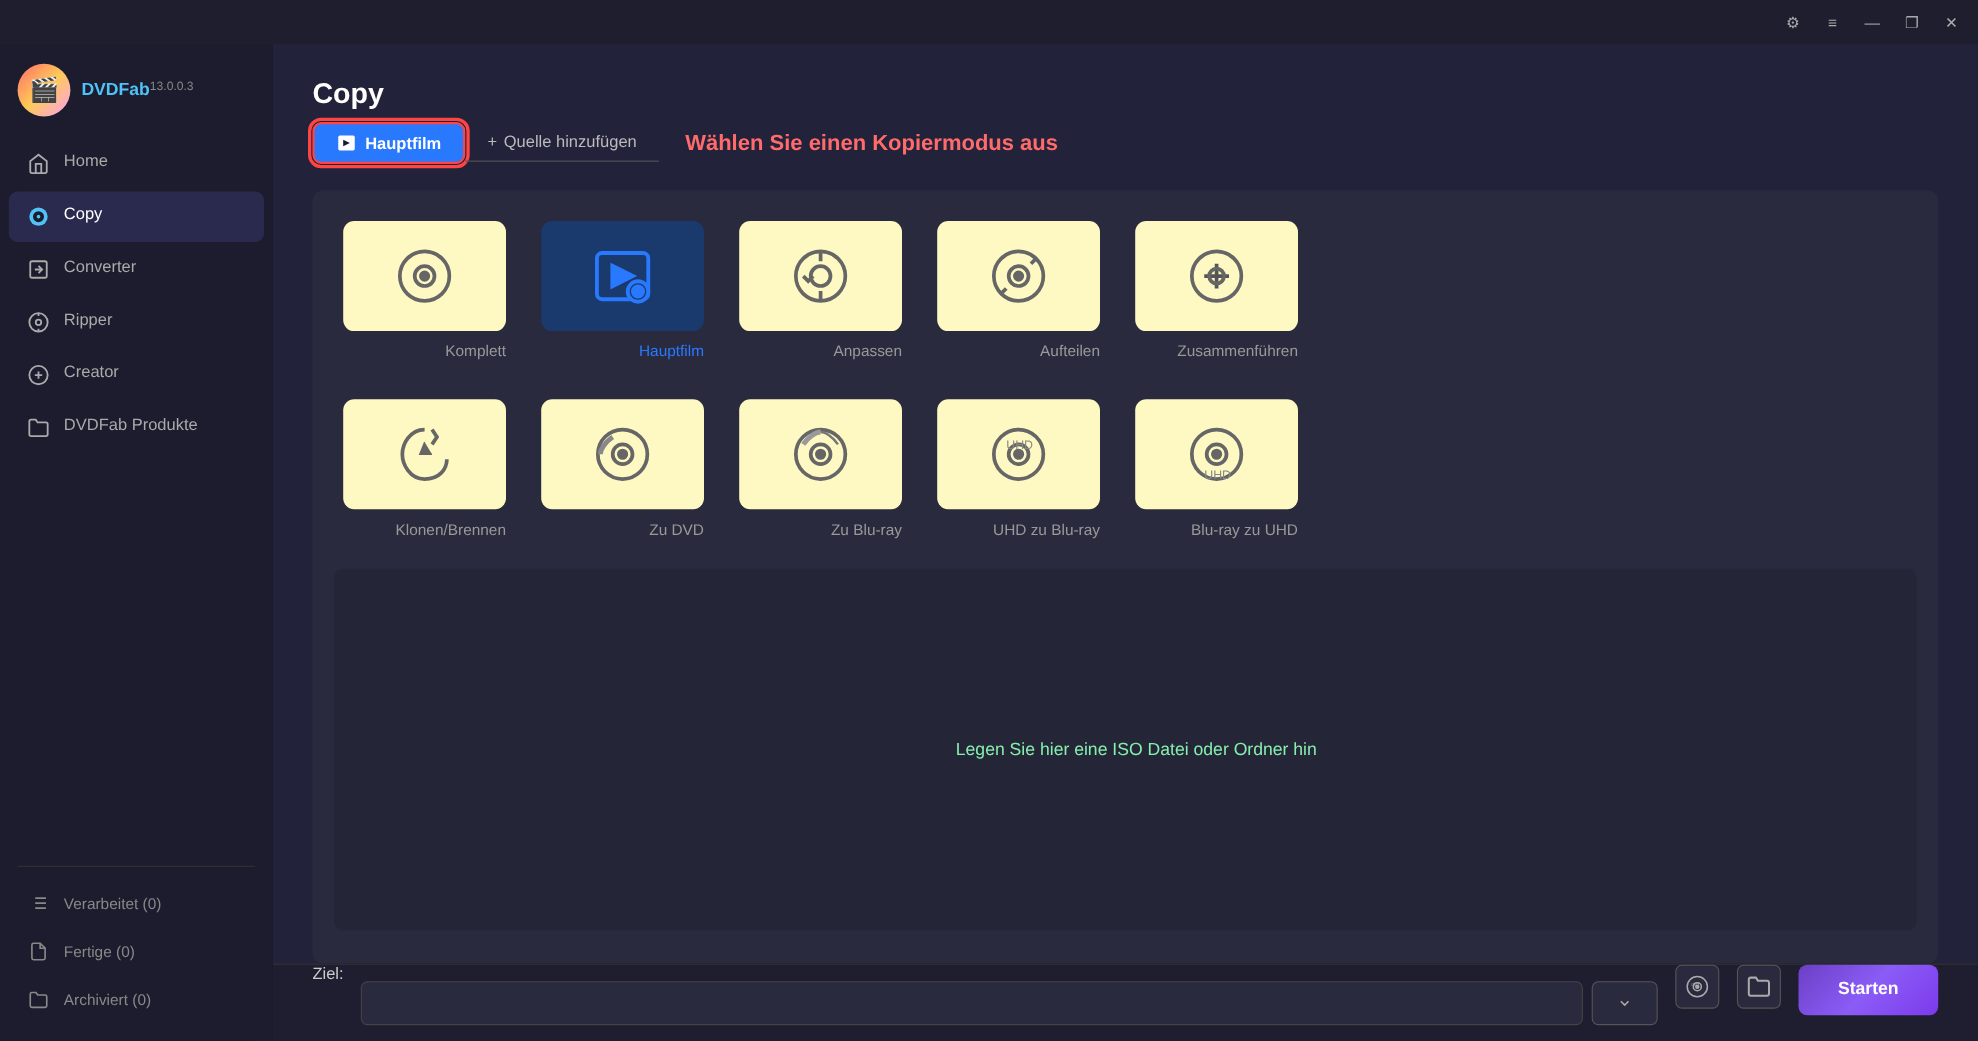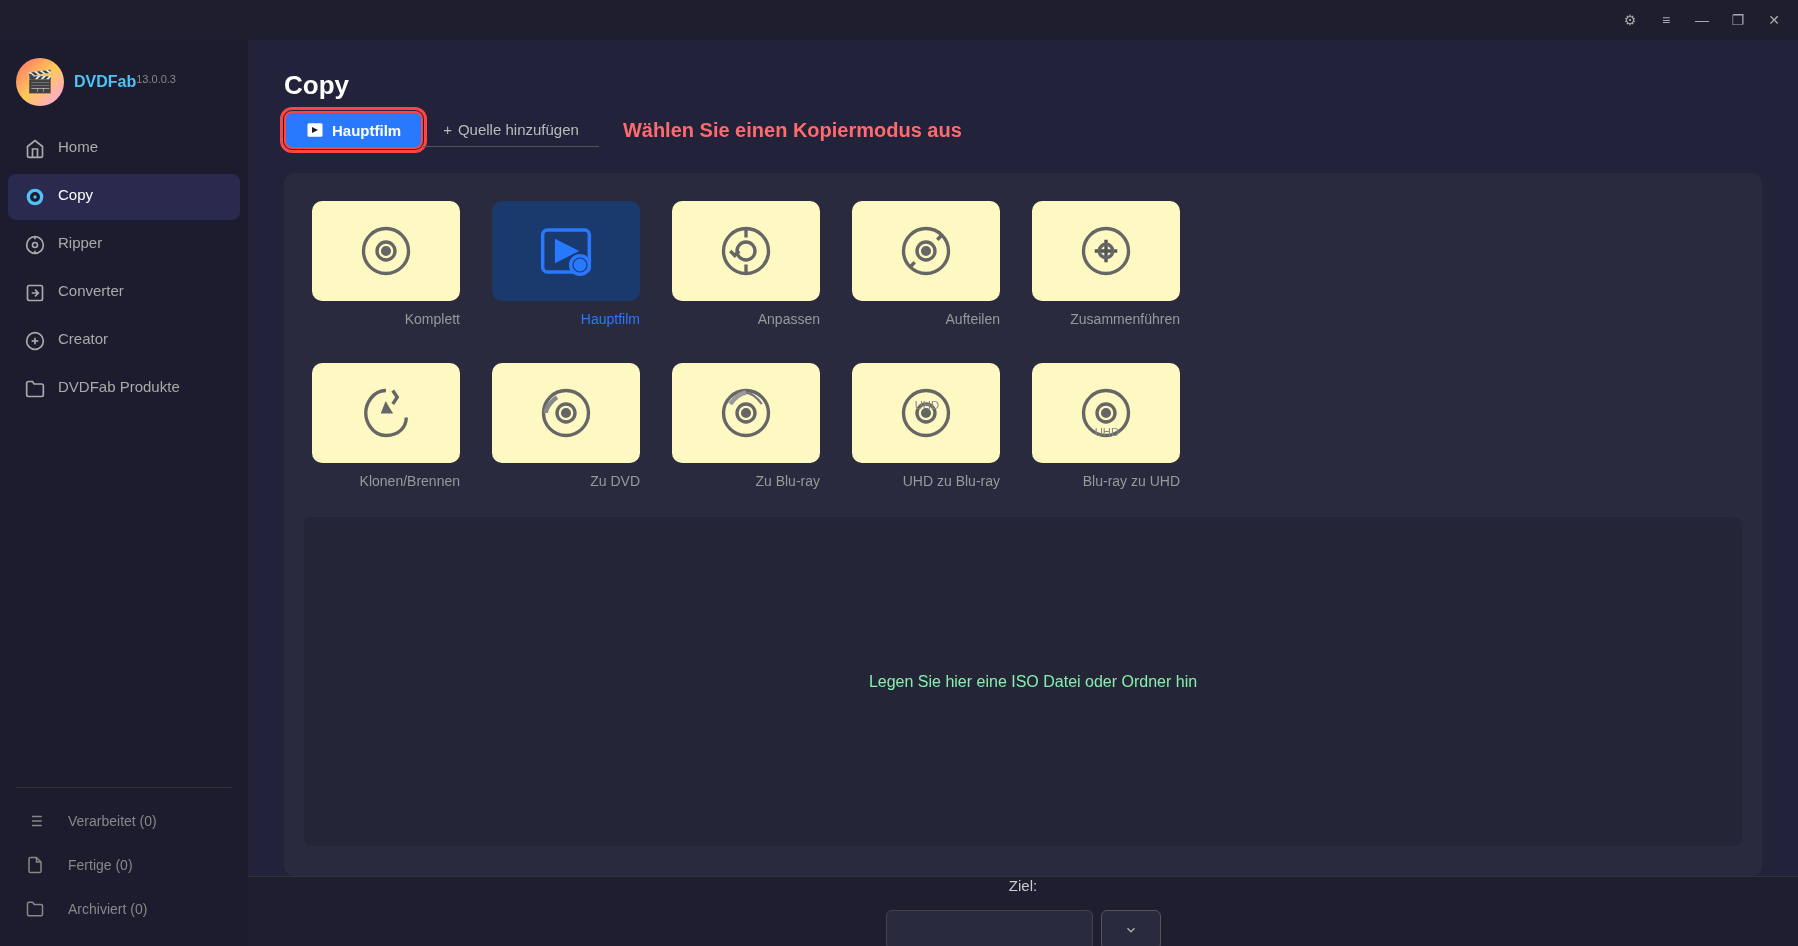--- a/index.html
+++ b/index.html
@@ -126,21 +126,21 @@
 
     .sidebar-bottom {
       display: flex;
       flex-direction: column;
       gap: 2px;
       padding: 0 8px 16px;
     }
     .nav-item-bottom {
       display: flex;
       align-items: center;
-      gap: 22px;
+      gap: 12px;
       padding: 10px 16px;
       border-radius: 8px;
       cursor: pointer;
       color: #888;
       font-size: 14px;
     }
 
     
     .main-content {
       flex: 1;
@@ -290,26 +290,24 @@
       font-size: 16px;
       min-height: 60px;
       margin: 0 0 10px 0;
     }
 
     
     .bottom-bar {
       height: 70px;
       background: #1e1e30;
       display: flex;
-      align-items: center;
       padding: 0 36px;
       gap: 16px;
       border-top: 1px solid #333;
       flex-shrink: 0;
-      flex-direction: column;
     }
 
     .ziel-label {
       color: #ccc;
       font-size: 15px;
       flex-shrink: 0;
     }
 
     .ziel-input {
       flex: 1;
@@ -415,37 +413,37 @@
             <circle cx="12" cy="12" r="6" fill="#1c1c2e"></circle>
             <circle cx="12" cy="12" r="2" fill="#4fc3f7"></circle>
           </svg>
         </div>
         <span>Copy</span>
       </div>
 
       <div class="nav-item">
         <div class="nav-icon">
           <svg width="20" height="20" viewBox="0 0 24 24" fill="none" stroke="currentColor" stroke-width="2">
+            <rect x="3" y="3" width="18" height="18" rx="2"></rect>
+            <path d="M8 12h8M12 8l4 4-4 4"></path>
+          </svg>
+        </div>
+        <span>Converter</span>
+      </div>
+
+      <div class="nav-item">
+        <div class="nav-icon">
+          <svg width="20" height="20" viewBox="0 0 24 24" fill="none" stroke="currentColor" stroke-width="2">
             <circle cx="12" cy="12" r="10"></circle>
             <circle cx="12" cy="12" r="3"></circle>
             <line x1="12" y1="2" x2="12" y2="5"></line>
             <line x1="12" y1="19" x2="12" y2="22"></line>
           </svg>
         </div>
         <span>Ripper</span>
-      </div>
-
-      <div class="nav-item">
-        <div class="nav-icon">
-          <svg width="20" height="20" viewBox="0 0 24 24" fill="none" stroke="currentColor" stroke-width="2">
-            <rect x="3" y="3" width="18" height="18" rx="2"></rect>
-            <path d="M8 12h8M12 8l4 4-4 4"></path>
-          </svg>
-        </div>
-        <span>Converter</span>
       </div>
 
       <div class="nav-item">
         <div class="nav-icon">
           <svg width="20" height="20" viewBox="0 0 24 24" fill="none" stroke="currentColor" stroke-width="2">
             <circle cx="12" cy="12" r="10"></circle>
             <line x1="12" y1="8" x2="12" y2="16"></line>
             <line x1="8" y1="12" x2="16" y2="12"></line>
           </svg>
         </div>

